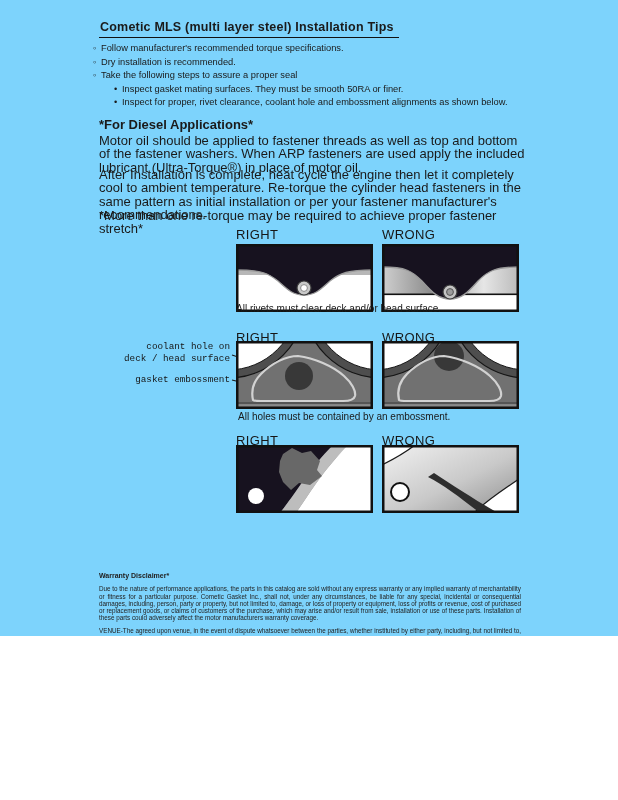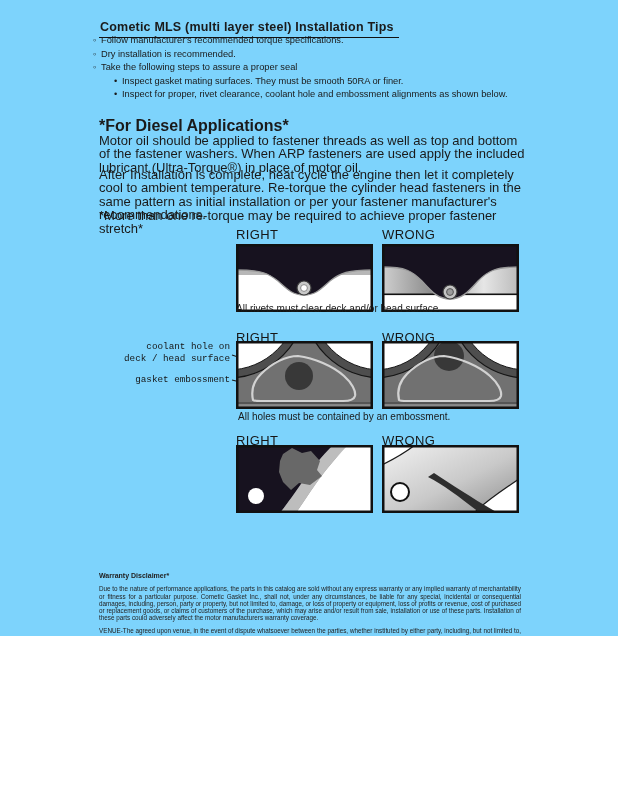--- a/index.html
+++ b/index.html
@@ -1,25 +1,25 @@
 <!DOCTYPE html>
 <html><head>
 <meta charset="utf-8">
 <style>
   html,body{margin:0;padding:0;background:#fff;}
   .page{position:relative;width:618px;height:636px;background:#7dd3fc;overflow:hidden;
         font-family:"Liberation Sans","DejaVu Sans",sans-serif;color:#1a1a1a;}
   .abs{position:absolute;margin:0;}
   .title{left:99px;top:20px;font-size:12.5px;font-weight:700;letter-spacing:.2px;
          border-bottom:1.5px solid #111;padding:0 5px 3px 1px;}
-  .bullets{left:93px;top:34px;font-size:9.3px;line-height:13.6px;}
+  .bullets{left:93px;top:42px;font-size:9.3px;line-height:13.6px;}
   .bullet-row{white-space:nowrap;}
   .bullet-row .glyph{display:inline-block;width:8px;color:#1a1a1a;}
   .sub{padding-left:21px;}
-  .diesel-heading{left:99px;top:117px;font-size:16px;font-weight:700;}
+  .diesel-heading{left:99px;top:117px;font-size:13px;font-weight:700;}
   .body{left:99px;width:432px;font-size:13px;line-height:13.4px;}
   .p1{top:134px;}
   .p2{top:168px;}
   .p3{top:209px;}
   .dlabel{width:137px;text-align:left;font-size:13px;letter-spacing:.4px;color:#161616;}
   .dbox{position:absolute;width:137px;height:68px;display:block;}
   .caption{font-size:10px;line-height:10.8px;}
   .callout{left:108px;width:122px;text-align:right;font-size:9.3px;line-height:11.5px;color:#161616;font-family:Liberation Mono, monospace;}
   .callout span{display:block;}
   .warranty{left:99px;top:572px;width:422px;font-size:6.3px;line-height:7.3px;color:#222;}

